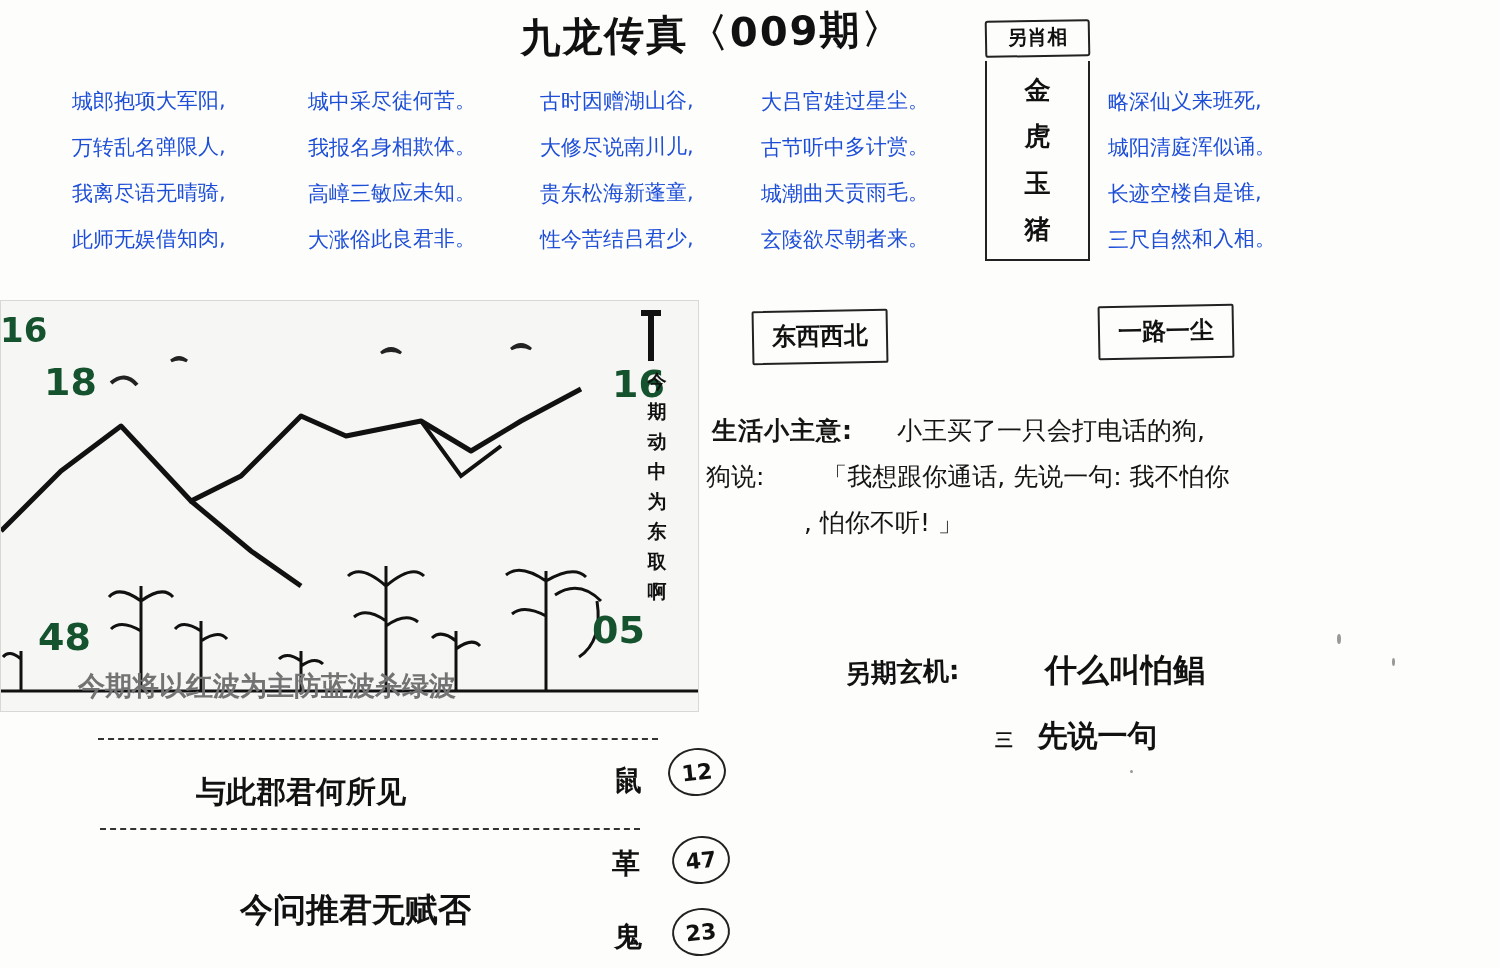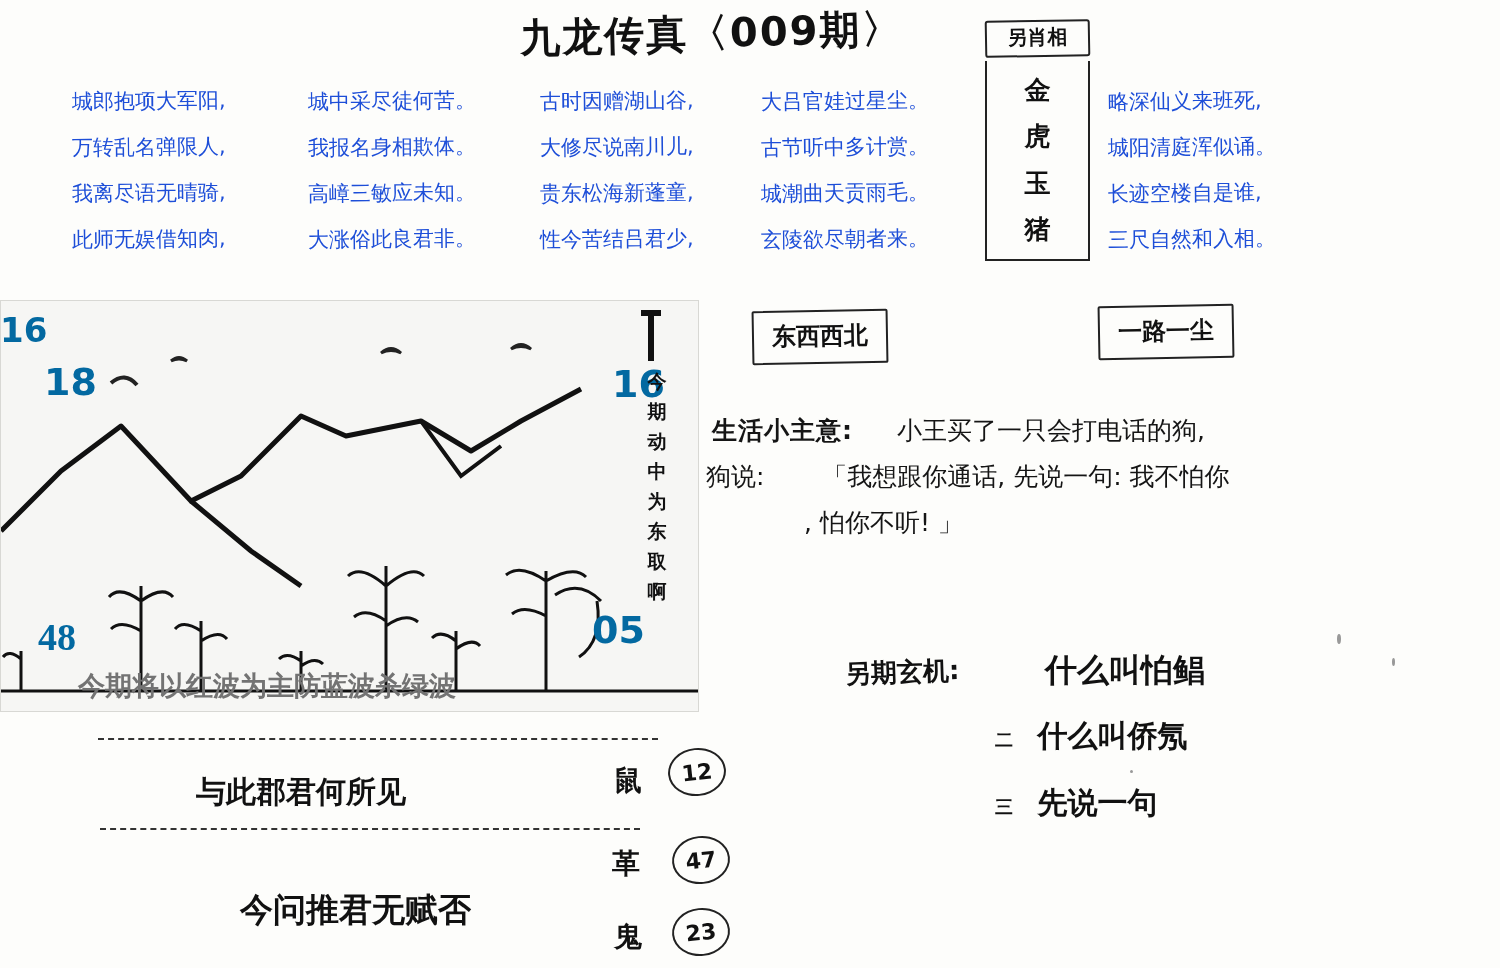--- a/index.html
+++ b/index.html
@@ -124,25 +124,25 @@
     width: 697px; height: 410px;
     background: #f4f4f2;
     border: 1px solid #d8d8d4;
     overflow: hidden;
   }
   #picture svg { display: block; }
   .pic-num {
     position: absolute;
     font-size: 38px;
     font-weight: bold;
-    color: #0369a1;
+    color: #14532d;
   }
   #pic-n-tl { left: 0px; top: 310px; font-size: 34px; }
   #pic-n-18 { left: 44px; top: 360px; }
-  #pic-n-48 { left: 38px; top: 615px; font-family: Liberation Serif, serif; }
+  #pic-n-48 { left: 38px; top: 615px; }
   #pic-n-16 { left: 612px; top: 362px; }
   #pic-n-04 { left: 592px; top: 608px; }
   #pic-vert {
     left: 640px; top: 366px;
     width: 34px;
     font-size: 19px;
     line-height: 30px;
     font-weight: bold;
     text-align: center;
   }
@@ -268,24 +268,20 @@
       <span style="display:inline-block;width:42px"></span>
       <span>「我想跟你通话, 先说一句:  我不怕你</span>
     </div>
     <div class="jk-l3">, 怕你不听!  」</div>
   </div>
 
   <div class="abs" id="riddles">
     <span class="rd-head">另期玄机:</span>
     <span class="rd-r1">什么叫怕鲳</span>
     <div class="rd-line" style="margin-left:150px">
-      <span class="rd-num">二</span>
-      <span>什么叫侨氖</span>
-    </div>
-    <div class="rd-line" style="margin-left:150px">
       <span class="rd-num">三</span>
       <span>先说一句</span>
     </div>
   </div>
 
   <div class="abs" id="picture">
     <svg width="697" height="410" viewBox="0 0 697 410">
       <rect x="0" y="0" width="697" height="410" fill="#f6f6f4"></rect>
 
       <path d="M170 60 q8 -7 16 0 q-8 -4 -16 0" stroke="#222" stroke-width="3" fill="none"></path>

